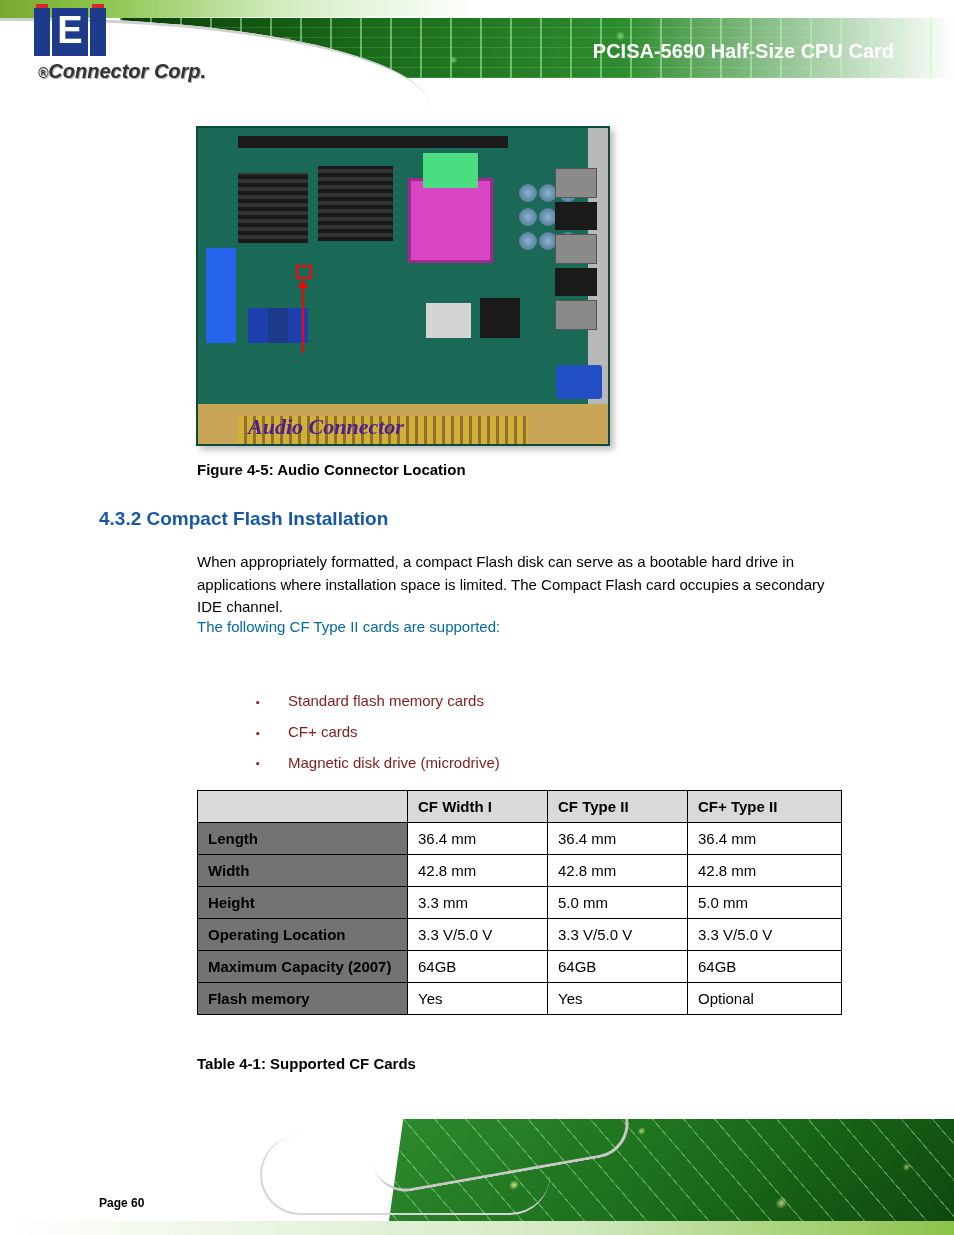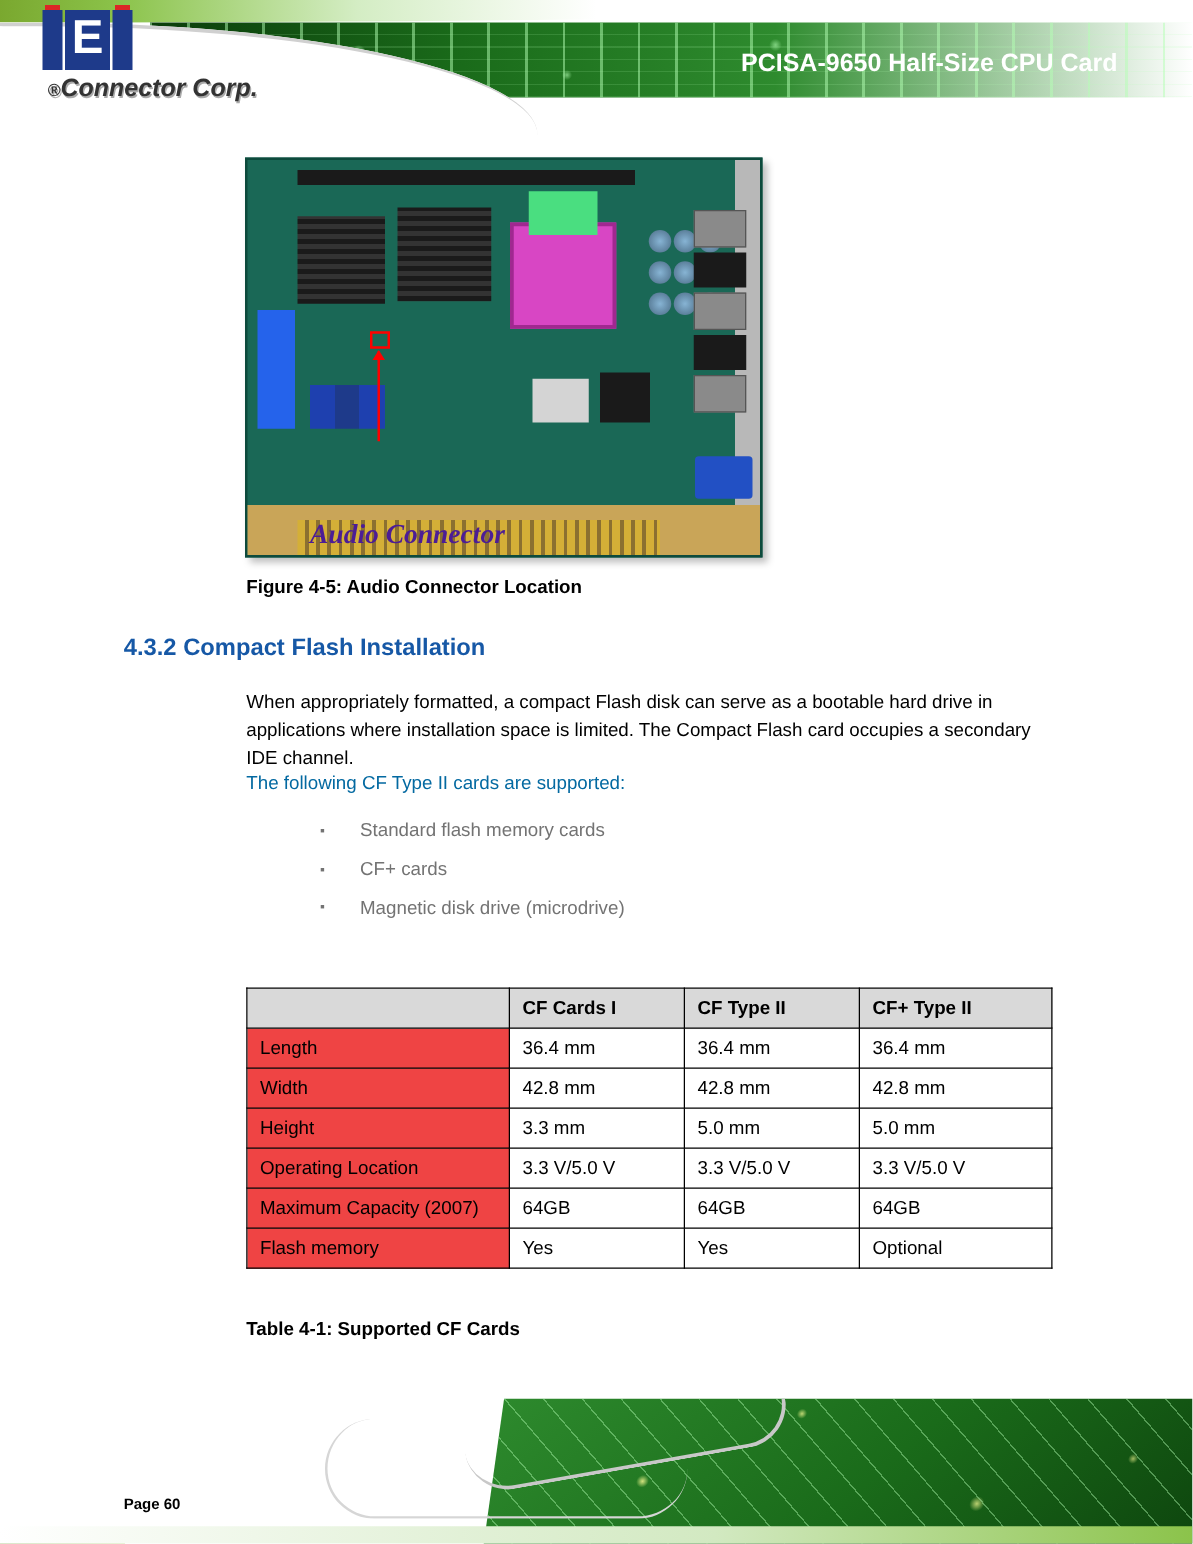--- a/index.html
+++ b/index.html
@@ -59,28 +59,28 @@
   .red-arrow::after { content: ''; position: absolute; top: -1px; left: -4px; border-left: 5px solid transparent; border-right: 5px solid transparent; border-bottom: 8px solid #ff0000; }
 
   .audio-label { position: absolute; top: 414px; left: 248px; font-size: 22px; font-weight: bold; color: #4c1d95; font-style: italic; font-family: 'Times New Roman', serif; }
 
   .fig-caption { position: absolute; top: 461px; left: 197px; font-size: 15px; font-weight: bold; color: #000; }
 
   
   .section-title { position: absolute; top: 508px; left: 99px; font-size: 19px; font-weight: bold; color: #1658a6; }
   .p1 { position: absolute; top: 551px; left: 197px; font-size: 15px; color: #000; line-height: 1.5; width: 640px; }
   .p2 { position: absolute; top: 616px; left: 197px; font-size: 15px; color: #0369a1; line-height: 1.5; }
-  .feature-list { position: absolute; top: 650px; left: 256px; font-size: 15px; color: #737373; line-height: 2.05; list-style: none; }
+  .feature-list { position: absolute; top: 686px; left: 256px; font-size: 15px; color: #7f1d1d; line-height: 2.05; list-style: none; }
   .feature-list li::before { content: '▪'; display: inline-block; width: 32px; font-size: 11px; vertical-align: middle; }
 
   
   .tbl { position: absolute; top: 790px; left: 197px; border-collapse: collapse; font-size: 15px; }
   .tbl th, .tbl td { border: 1px solid #000; padding: 7px 10px; text-align: left; vertical-align: top; }
   .tbl th { background: #d9d9d9; font-weight: bold; }
-  .tbl td.lbl { background: #ef4444; font-weight: normal; }
+  .tbl td.lbl { background: #737373; font-weight: bold; }
   .col1 { width: 210px; }
   .col2 { width: 140px; }
   .col3 { width: 140px; }
   .col4 { width: 154px; }
 
   .tbl-caption { position: absolute; top: 1055px; left: 197px; font-size: 15px; font-weight: bold; color: #000; }
 
   
   .footer-banner { position: absolute; bottom: 0; left: 0; right: 0; height: 116px; overflow: hidden; }
   .footer-circuit-img { position: absolute; bottom: -40px; right: -40px; width: 600px; height: 180px; background: linear-gradient(135deg, #2e8b2e 0%, #1a6b1a 50%, #0b3d0b 100%); transform: skewX(-8deg); overflow: hidden; }
@@ -101,21 +101,21 @@
 </head>
 <body>
 
 <div class="header-banner">
   <div class="header-top-curve"></div>
   <div class="header-circuit">
     <div class="circuit-lines"></div>
   </div>
   <div class="header-curve-mask"></div>
   <div class="header-curve-outline"></div>
-  <div class="header-product">PCISA-9650 Half-Size CPU Card</div>
+  <div class="header-product">PCISA-5690 Half-Size CPU Card</div>
 </div>
 
 <div class="logo">
   <div class="logo-blocks">
     <div class="logo-i1"></div>
     <div class="logo-e">E</div>
     <div class="logo-i2"></div>
   </div>
 </div>
 <div class="logo-text"><span class="reg">®</span><span title="®Technology Corp.">Connector Corp.</span></div>
@@ -162,21 +162,21 @@
 <ul class="feature-list">
   <li>Standard flash memory cards</li>
   <li>CF+ cards</li>
   <li>Magnetic disk drive (microdrive)</li>
 </ul>
 
 <table class="tbl">
   <tbody>
       <tr>
     <th class="col1"></th>
-    <th class="col2">CF Cards I</th>
+    <th class="col2">CF Width I</th>
     <th class="col3">CF Type II</th>
     <th class="col4">CF+ Type II</th>
   </tr>
   <tr>
         <td class="lbl">Length</td>
         <td>36.4 mm</td>
         <td>36.4 mm</td>
         <td>36.4 mm</td>
       </tr>
   <tr>

